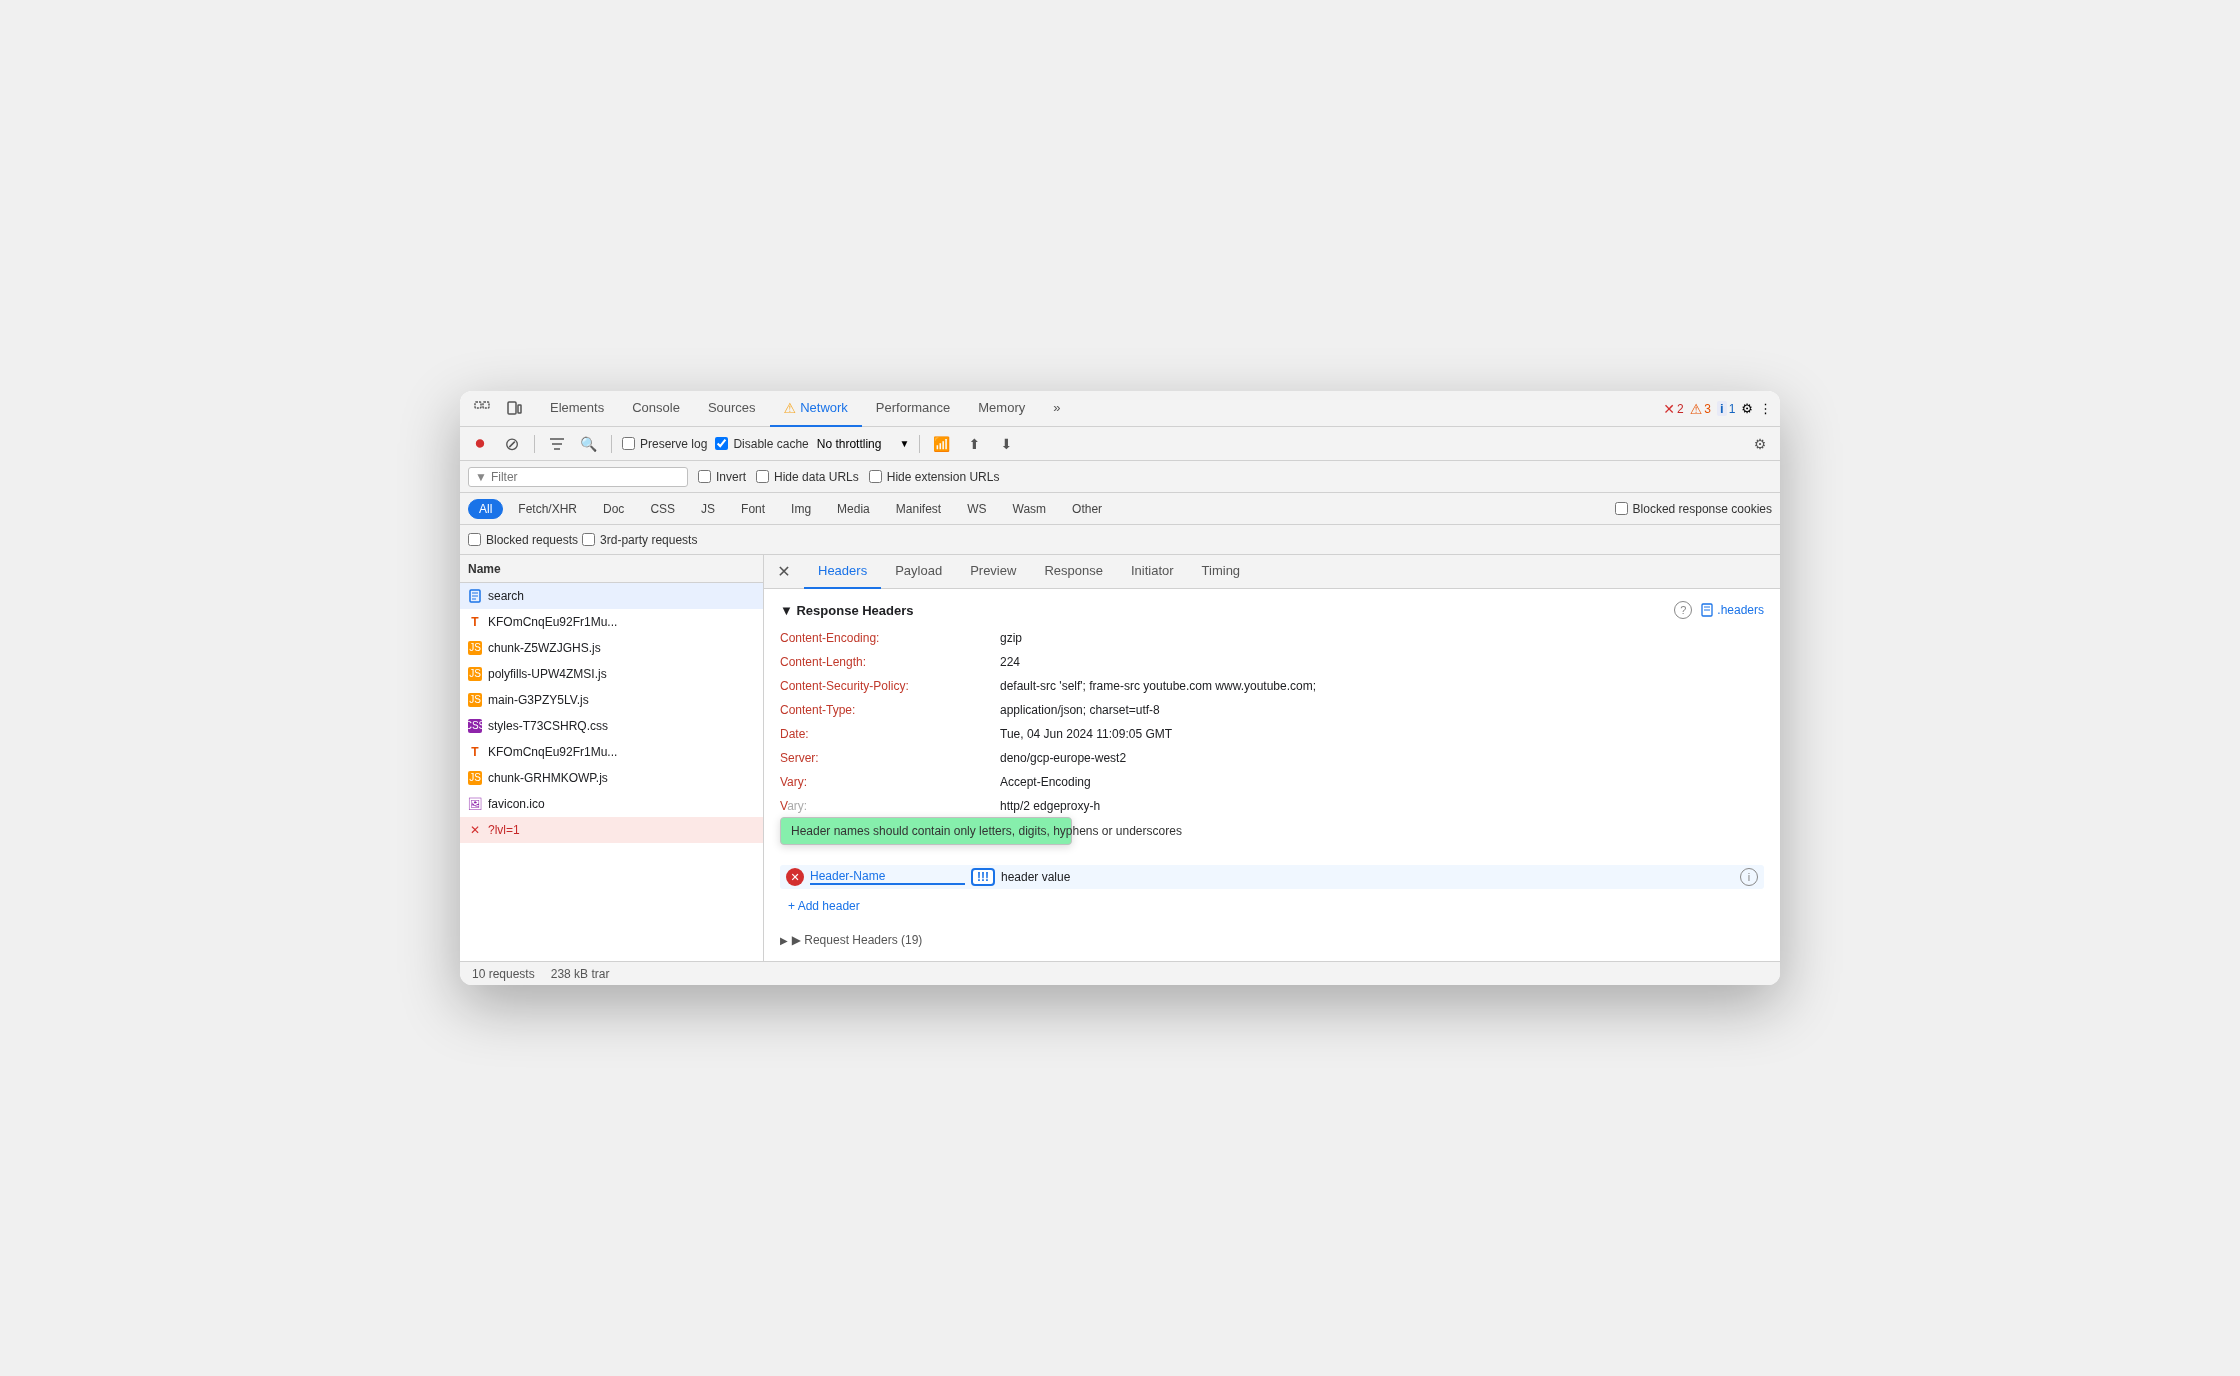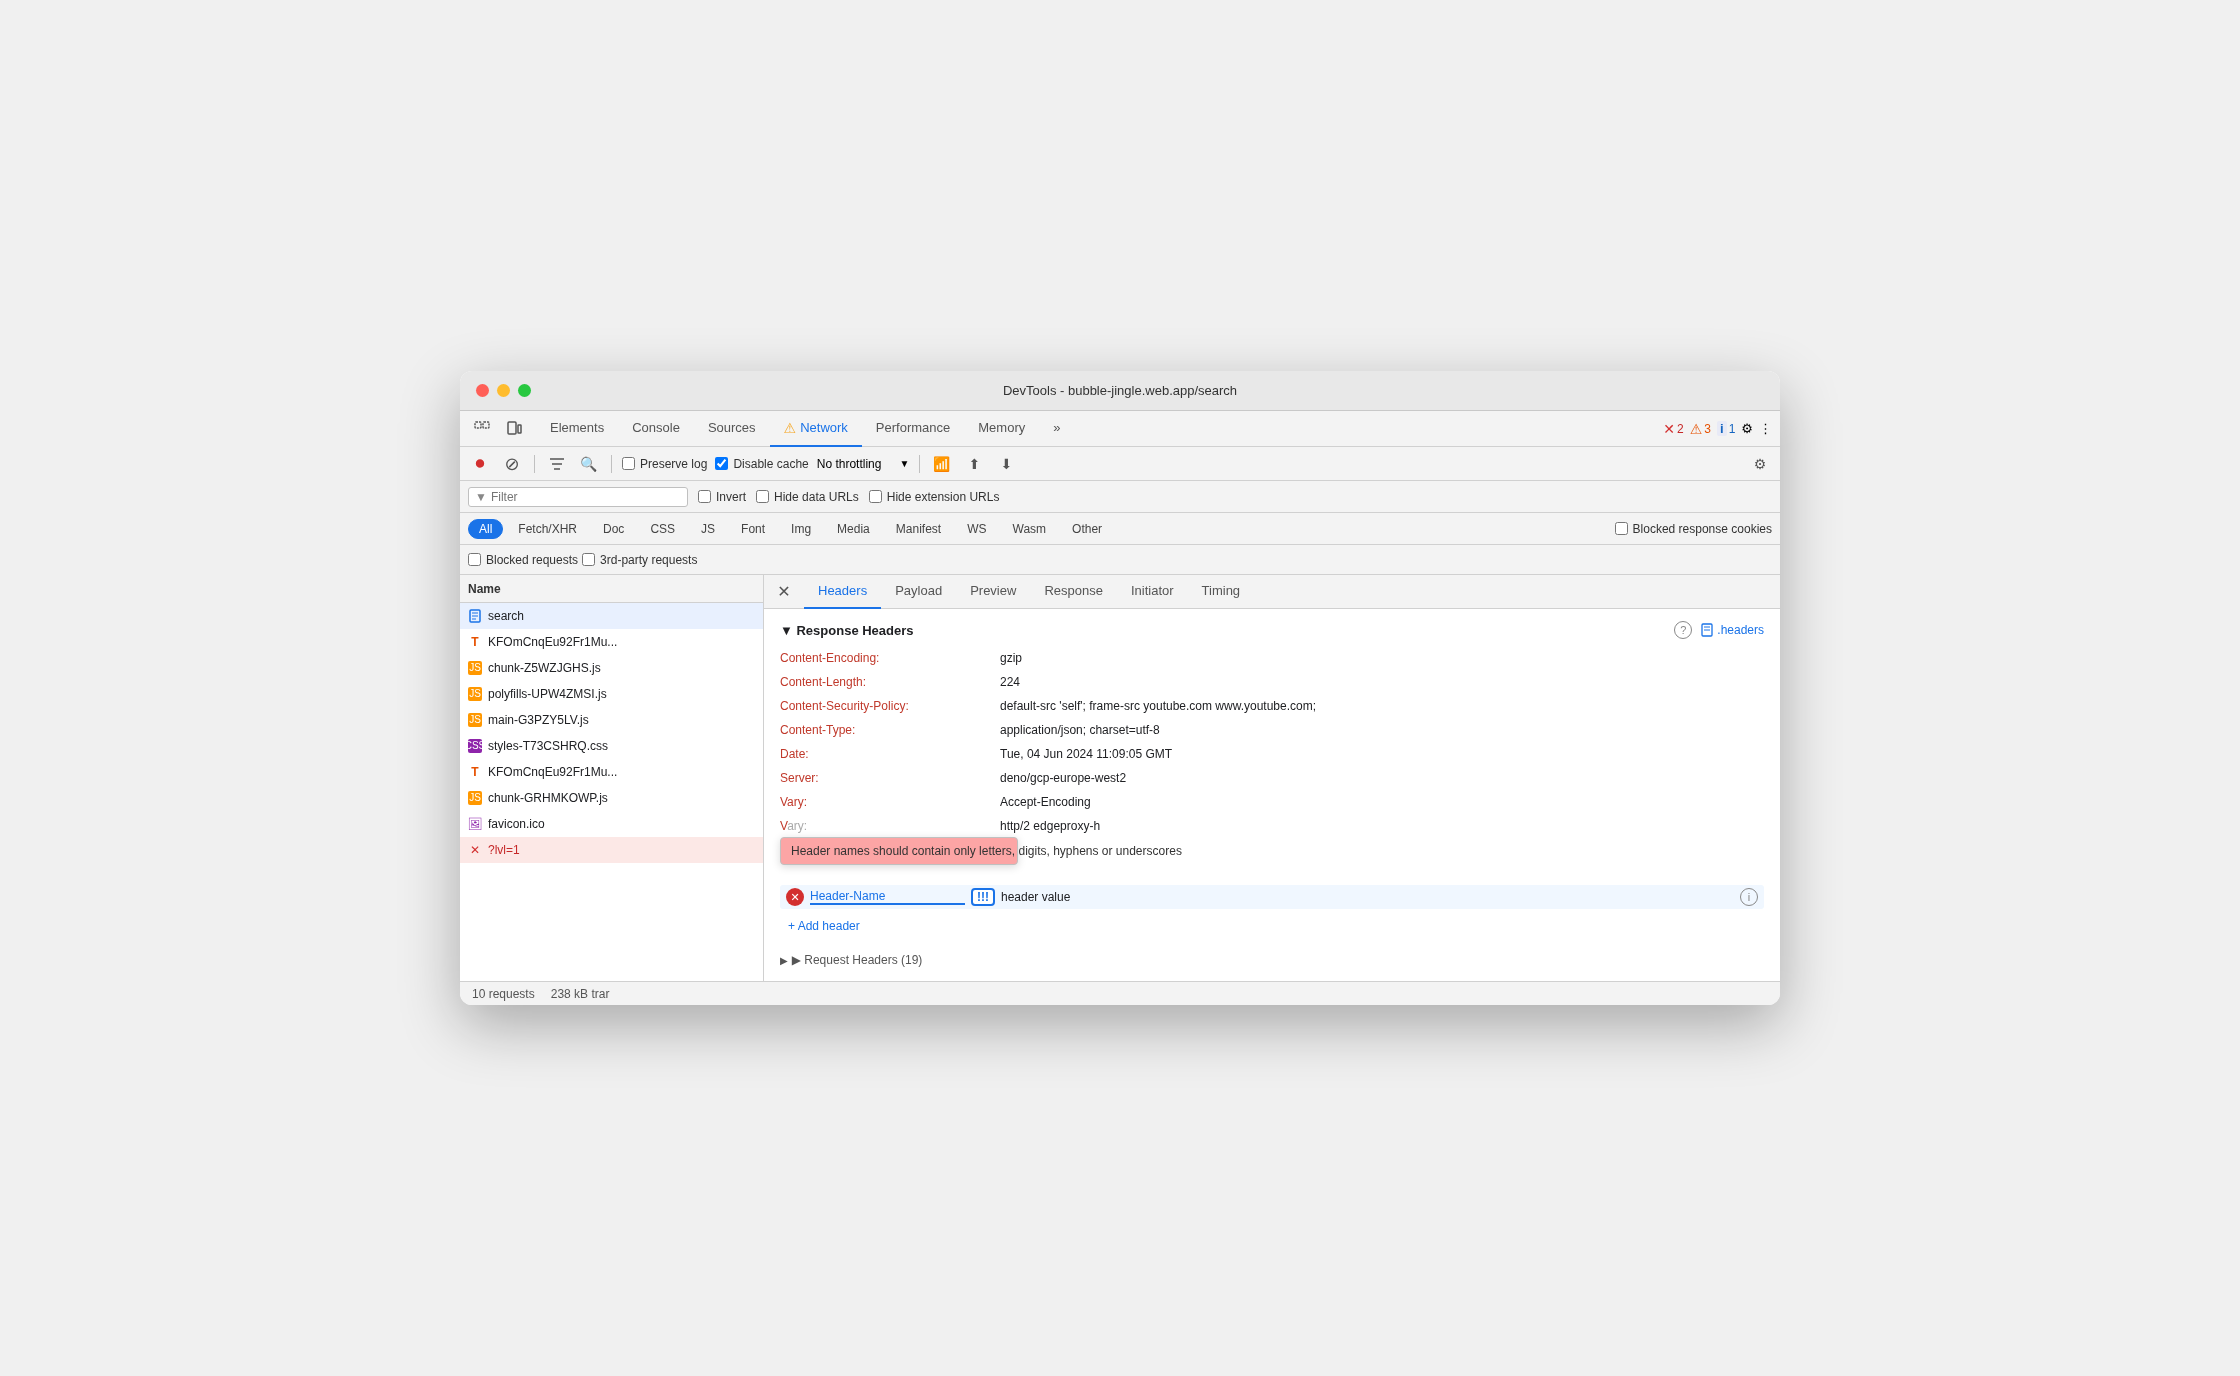--- a/index.html
+++ b/index.html
@@ -249,26 +249,26 @@
     .header-row {
       display: flex; align-items: flex-start; margin-bottom: 6px;
       font-size: 12px; line-height: 1.5;
     }
     .header-name {
       color: #c0392b; min-width: 220px; font-weight: 500; flex-shrink: 0;
     }
     .header-value { color: #202124; word-break: break-all; }
     .tooltip-box {
       position: absolute; top: 24px; left: 0; z-index: 100;
-      background: #fca5a5; border: 1px solid #c0c0c0;
+      background: #86efac; border: 1px solid #c0c0c0;
       border-radius: 4px; padding: 6px 10px;
       font-size: 12px; color: #333;
       box-shadow: 0 2px 8px rgba(0,0,0,0.15);
       white-space: nowrap; pointer-events: none;
-      width: 238px;
+      width: 292px;
     }
     
     .custom-header-row {
       display: flex; align-items: center; margin-bottom: 6px;
       background: #f0f7ff; border-radius: 3px; padding: 3px 6px;
       gap: 6px; position: relative;
     }
     .custom-header-delete {
       width: 18px; height: 18px; border-radius: 50%;
       background: #d32f2f; color: #fff; font-size: 11px;
@@ -319,28 +319,20 @@
       font-size: 12px;
       color: #555;
       gap: 16px;
     }
   </style>
 </head>
 <body>
 
 <div class="window">
 
-  <div class="titlebar">
-    <div class="traffic-lights">
-      <div class="traffic-light tl-red"></div>
-      <div class="traffic-light tl-yellow"></div>
-      <div class="traffic-light tl-green"></div>
-    </div>
-    <div class="titlebar-title">DevTools - bubble-jingle.web.app/search</div>
-  </div>
 
   <div class="devtools">
 
     <div class="tab-bar">
       <div class="tab-bar-left">
         <div class="icon-btn" title="Select element">
           <svg width="16" height="16" viewBox="0 0 16 16" fill="none">
             <rect x="1" y="1" width="6" height="6" rx="1" stroke="#555" stroke-width="1.5" stroke-dasharray="2 1"></rect>
             <rect x="9" y="1" width="6" height="6" rx="1" stroke="#555" stroke-width="1.5" stroke-dasharray="2 1"></rect>
           </svg>

